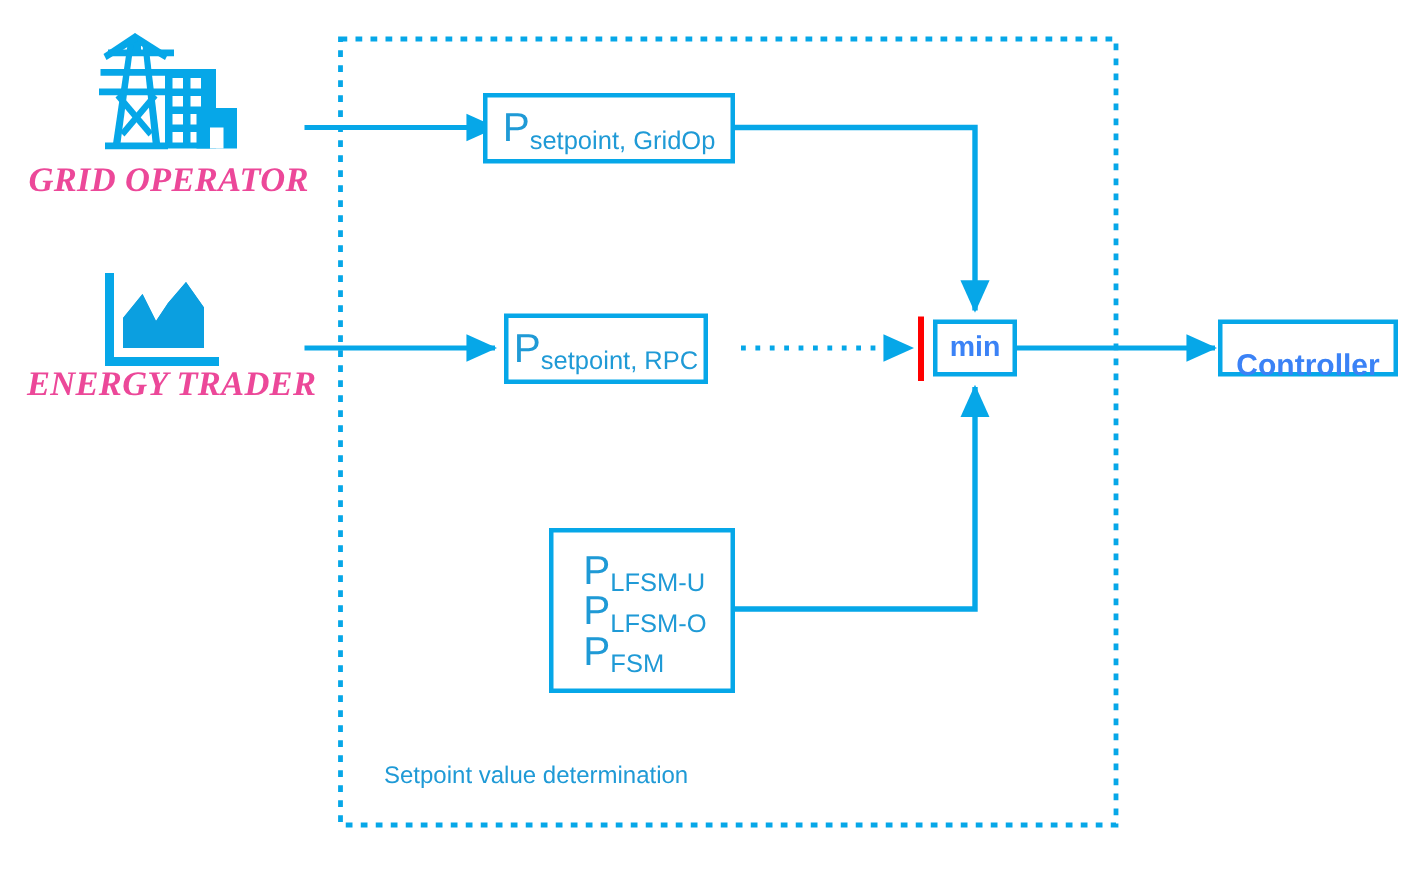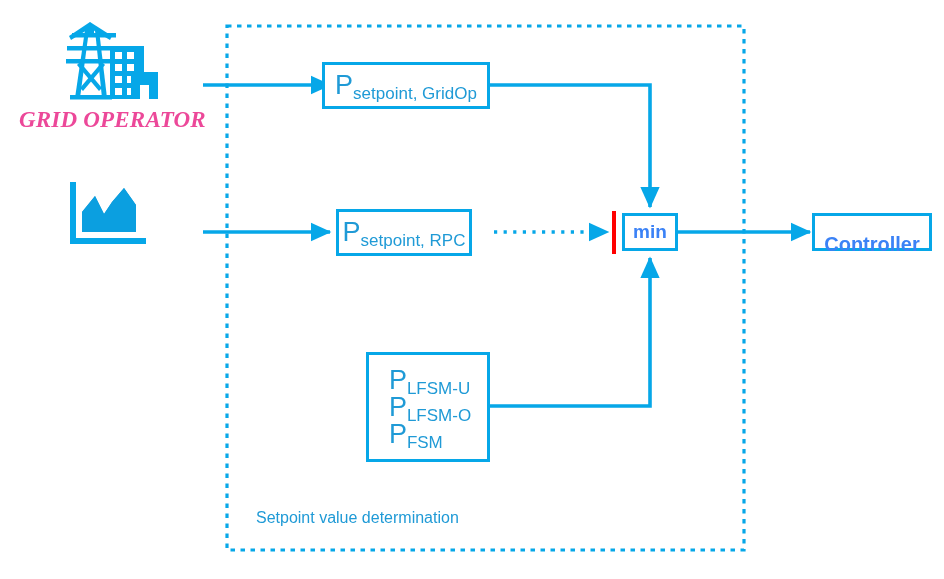--- a/index.html
+++ b/index.html
@@ -153,20 +153,21 @@
 
       <path d="M70,182 L76,182 L76,238 L146,238 L146,244 L70,244 z" fill="#06a7e8"></path>
 
       <path d="M82,232 L82,212 L95,196 L104,214 L112,202 L124,188 L136,205 L136,232 z" fill="#1f9ad6"></path>
       <path d="M82,232 L82,212 L95,196 L104,214 L112,202 L124,188 L136,205 L136,232 z" fill="#0b9fe0"></path>
     </g>
   </svg>
 
   <div class="actor-label" style="left:19px; top:107px;">GRID OPERATOR</div>
 
+  <div class="actor-label" style="left:18px; top:243px;">ENERGY TRADER</div>
 
   <div class="node-box" id="box-gridop" style="left:322px; top:62px; width:168px; height:47px;">
     <span class="formula">
       <span class="base">P</span><span class="sub">setpoint, GridOp</span>
     </span>
   </div>
 
   <div class="node-box" id="box-rpc" style="left:336px; top:209px; width:136px; height:47px;">
     <span class="formula">
       <span class="base">P</span><span class="sub">setpoint, RPC</span>

